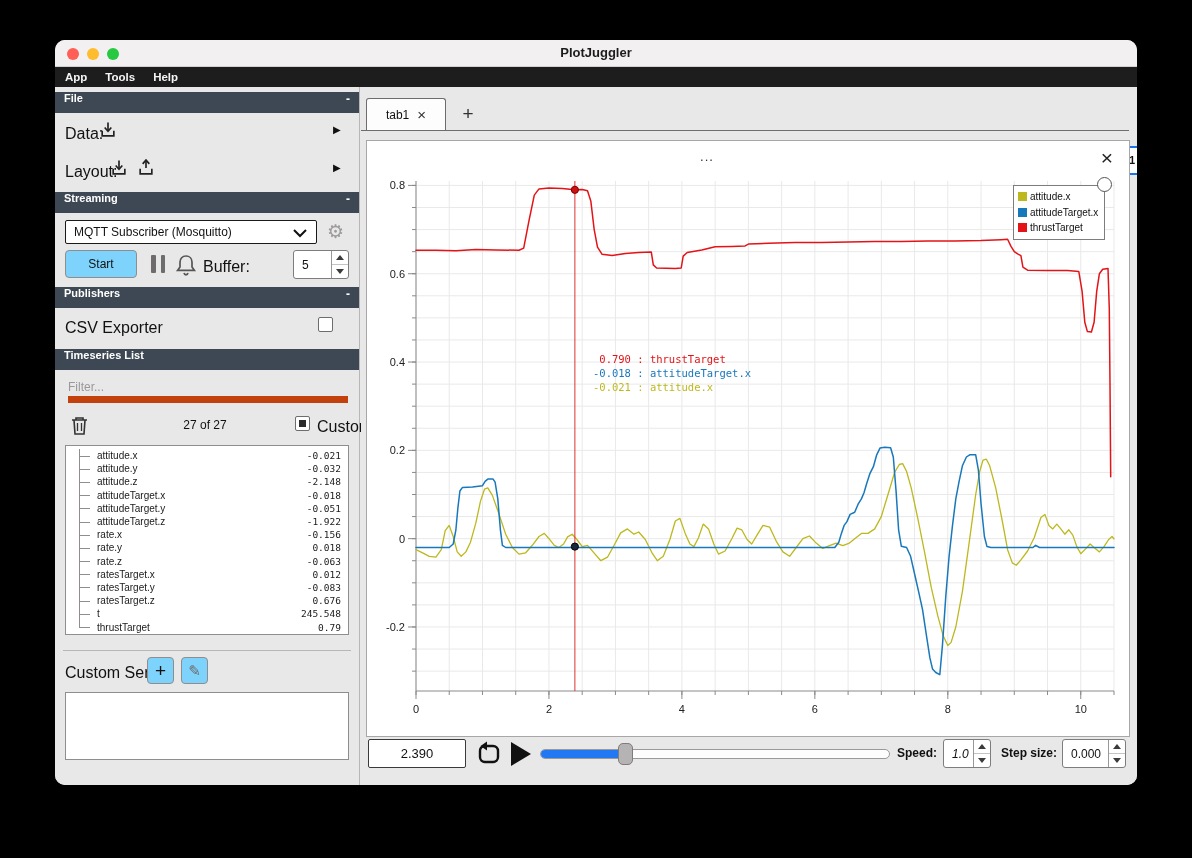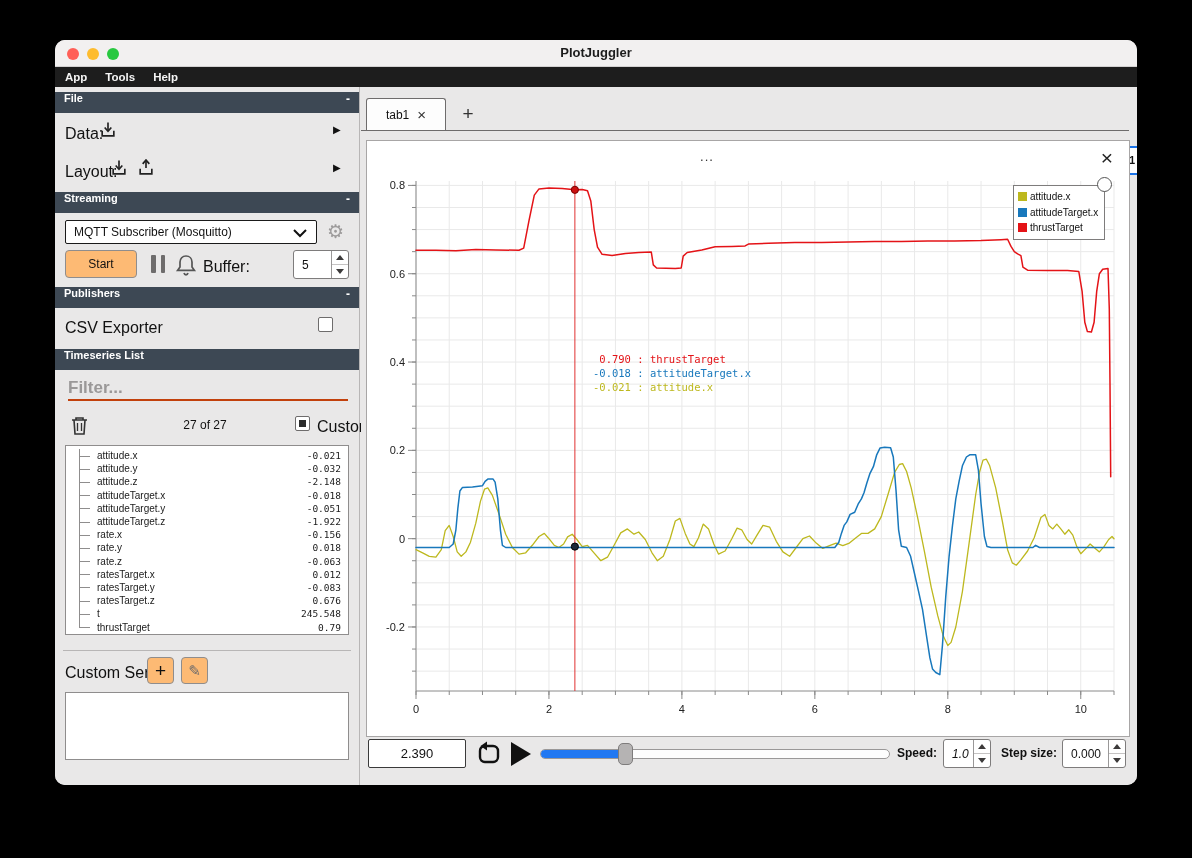--- a/index.html
+++ b/index.html
@@ -21,37 +21,37 @@
   
   .sidebar { position:absolute; left:0; top:47px; width:305px; bottom:0; background:#e9e8e8; border-right:1px solid #b8b6b6; }
   .sec-header { position:absolute; left:0; right:0; height:21px; background:#3d4854; color:#fff; font-size:11px; font-weight:bold; display:flex; align-items:flex-start; justify-content:space-between; padding:0 9px; }
   .sec-collapse { font-weight:bold; font-size:12px; }
   .side-label { position:absolute; font-size:16px; color:#111; }
   .tray-icon { position:absolute; width:22px; height:20px; }
   .row-arrow { position:absolute; font-size:10px; color:#111; }
   .combo { position:absolute; left:10px; top:133px; width:252px; height:24px; background:#fff; border:1.5px solid #1a1a1a; border-radius:2px; font-size:12px; color:#111; display:flex; align-items:center; padding:0 8px; }
   .combo-chev { position:absolute; right:8px; top:4px; }
   .gear { position:absolute; left:272px; top:133px; font-size:19px; color:#9c9a9a; font-family:"DejaVu Sans",sans-serif; }
-  .btn { background:#fdba74; border:1px solid #8f8d8d; border-radius:4px; color:#111; display:flex; align-items:center; justify-content:center; }
+  .btn { background:#7dd3fc; border:1px solid #8f8d8d; border-radius:4px; color:#111; display:flex; align-items:center; justify-content:center; }
   .start-btn { position:absolute; left:10px; top:163px; width:72px; height:28px; font-size:12px; }
   .pause-icon { position:absolute; left:96px; top:168px; width:14px; height:18px; display:flex; justify-content:space-between; }
   .pause-icon i { width:4.5px; height:18px; background:#6e6c6c; border-radius:1px; }
   .bell { position:absolute; left:120px; top:166px; }
   .buffer-label { left:148px; top:171px; }
   .spin { position:absolute; background:#fff; border:1px solid #7e7c7c; border-radius:3px; display:flex; }
   .spin-val { flex:1; font-size:12px; color:#111; display:flex; align-items:center; padding-left:8px; }
   .spin-btns { width:17px; border-left:1px solid #9a9898; display:flex; flex-direction:column; }
   .spin-btns span { flex:1; display:flex; align-items:center; justify-content:center; }
   .spin-btns span:first-child { border-bottom:1px solid #c5c3c3; }
   .arr-up { width:0; height:0; border-left:4px solid transparent; border-right:4px solid transparent; border-bottom:5px solid #3c3a3a; }
   .arr-dn { width:0; height:0; border-left:4px solid transparent; border-right:4px solid transparent; border-top:5px solid #3c3a3a; }
   .checkbox { position:absolute; width:15px; height:15px; background:#fff; border:1.5px solid #6e6c6c; border-radius:2px; }
   .checkbox.checked::after { content:""; position:absolute; left:2.5px; top:2.5px; width:7px; height:7px; background:#2b2b2b; }
   .filter-wrap { position:absolute; left:13px; top:290px; width:280px; height:24px; }
-  .filter-input { width:100%; height:100%; border:none; outline:none; background:transparent; font-size:17px; color:#555; border-bottom:2px solid #c2410c;font-weight:bold; }
+  .filter-input { width:100%; height:100%; border:none; outline:none; background:transparent; font-size:12px; color:#555; border-bottom:7px solid #c2410c; }
   .filter-input::placeholder { color:#9a9898; }
   .ts-count { position:absolute; left:90px; top:331px; width:120px; text-align:center; font-size:12px; color:#111; }
   .values-label { left:262px; top:331px; }
   .ts-list { position:absolute; left:10px; top:358px; width:284px; height:190px; background:#fff; border:1px solid #8f8d8d; overflow:hidden; padding-top:3px; }
   .ts-row { position:relative; height:13.2px; display:flex; align-items:center; }
   .ts-row::before { content:""; position:absolute; left:13px; top:0; bottom:0; width:1px; background:#8f8d8d; }
   .ts-row.last::before { bottom:50%; }
   .ts-row::after { content:""; position:absolute; left:13px; top:50%; width:11px; height:1px; background:#8f8d8d; }
   .ts-name { position:absolute; left:31px; font-size:10px; color:#1a1a1a; }
   .ts-val { position:absolute; right:7px; font-size:9.5px; font-family:"DejaVu Sans Mono",monospace; color:#1a1a1a; }

